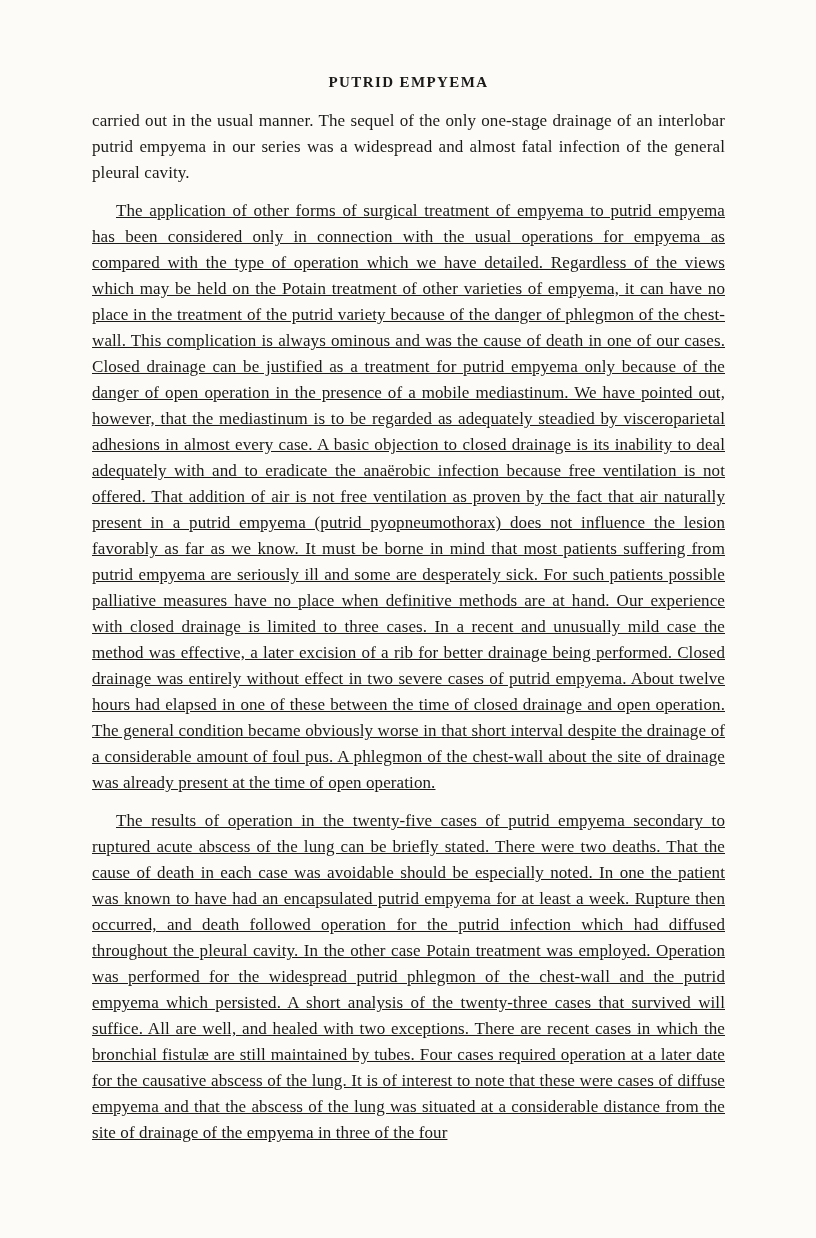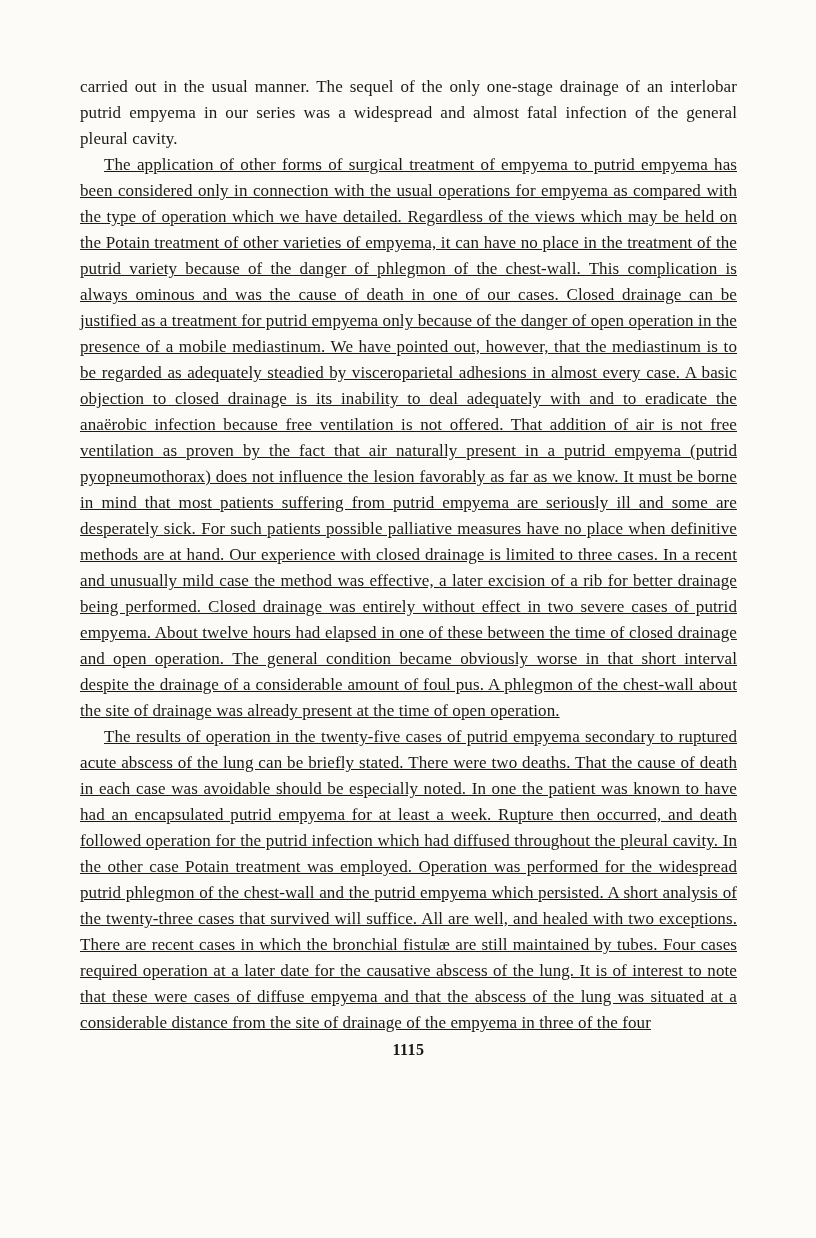--- a/index.html
+++ b/index.html
@@ -31,40 +31,40 @@
       margin: 0 0 17px 0;
       color: #1b1a18;
     }
     .body-text {
       font-size: 17px;
       line-height: 26px;
       text-align: justify;
       letter-spacing: 0.1px;
     }
     .body-text p {
-      margin: 0;
+      margin: 12px;
       padding: 0;
     }
     .body-text p.indent {
       text-indent: 24px;
       text-decoration: underline;
     }
     .page-number {
       text-align: center;
       font-size: 16px;
       font-weight: bold;
       margin-top: 5px;
       letter-spacing: 0.5px;
     }
   </style>
 </head>
 <body>
 
 <div class="page">
+  <header class="running-head">PUTRID EMPYEMA</header>
 
   <main class="body-text">
     <p class="no-indent">carried out in the usual manner.  The sequel of the only one-stage drainage of an interlobar putrid empyema in our series was a widespread and almost fatal infection of the general pleural cavity.</p>
     <p class="indent">The application of other forms of surgical treatment of empyema to putrid empyema has been considered only in connection with the usual operations for empyema as compared with the type of operation which we have detailed.  Regardless of the views which may be held on the Potain treatment of other varieties of empyema, it can have no place in the treatment of the putrid variety because of the danger of phlegmon of the chest-wall.  This complication is always ominous and was the cause of death in one of our cases.  Closed drainage can be justified as a treatment for putrid empyema only because of the danger of open operation in the presence of a mobile mediastinum.  We have pointed out, however, that the mediastinum is to be regarded as adequately steadied by visceroparietal adhesions in almost every case.  A basic objection to closed drainage is its inability to deal adequately with and to eradicate the anaërobic infection because free ventilation is not offered.  That addition of air is not free ventilation as proven by the fact that air naturally present in a putrid empyema (putrid pyopneumothorax) does not influence the lesion favorably as far as we know.  It must be borne in mind that most patients suffering from putrid empyema are seriously ill and some are desperately sick.  For such patients possible palliative measures have no place when definitive methods are at hand.  Our experience with closed drainage is limited to three cases.  In a recent and unusually mild case the method was effective, a later excision of a rib for better drainage being performed.  Closed drainage was entirely without effect in two severe cases of putrid empyema.  About twelve hours had elapsed in one of these between the time of closed drainage and open operation.  The general condition became obviously worse in that short interval despite the drainage of a considerable amount of foul pus.  A phlegmon of the chest-wall about the site of drainage was already present at the time of open operation.</p>
     <p class="indent">The results of operation in the twenty-five cases of putrid empyema secondary to ruptured acute abscess of the lung can be briefly stated.  There were two deaths.  That the cause of death in each case was avoidable should be especially noted.  In one the patient was known to have had an encapsulated putrid empyema for at least a week.  Rupture then occurred, and death followed operation for the putrid infection which had diffused throughout the pleural cavity.  In the other case Potain treatment was employed.  Operation was performed for the widespread putrid phlegmon of the chest-wall and the putrid empyema which persisted.  A short analysis of the twenty-three cases that survived will suffice.  All are well, and healed with two exceptions.  There are recent cases in which the bronchial fistulæ are still maintained by tubes.  Four cases required operation at a later date for the causative abscess of the lung.  It is of interest to note that these were cases of diffuse empyema and that the abscess of the lung was situated at a considerable distance from the site of drainage of the empyema in three of the four</p>
   </main>
 
-  <footer class="page-number">1115</footer>
 </div>
 
 </body></html>

